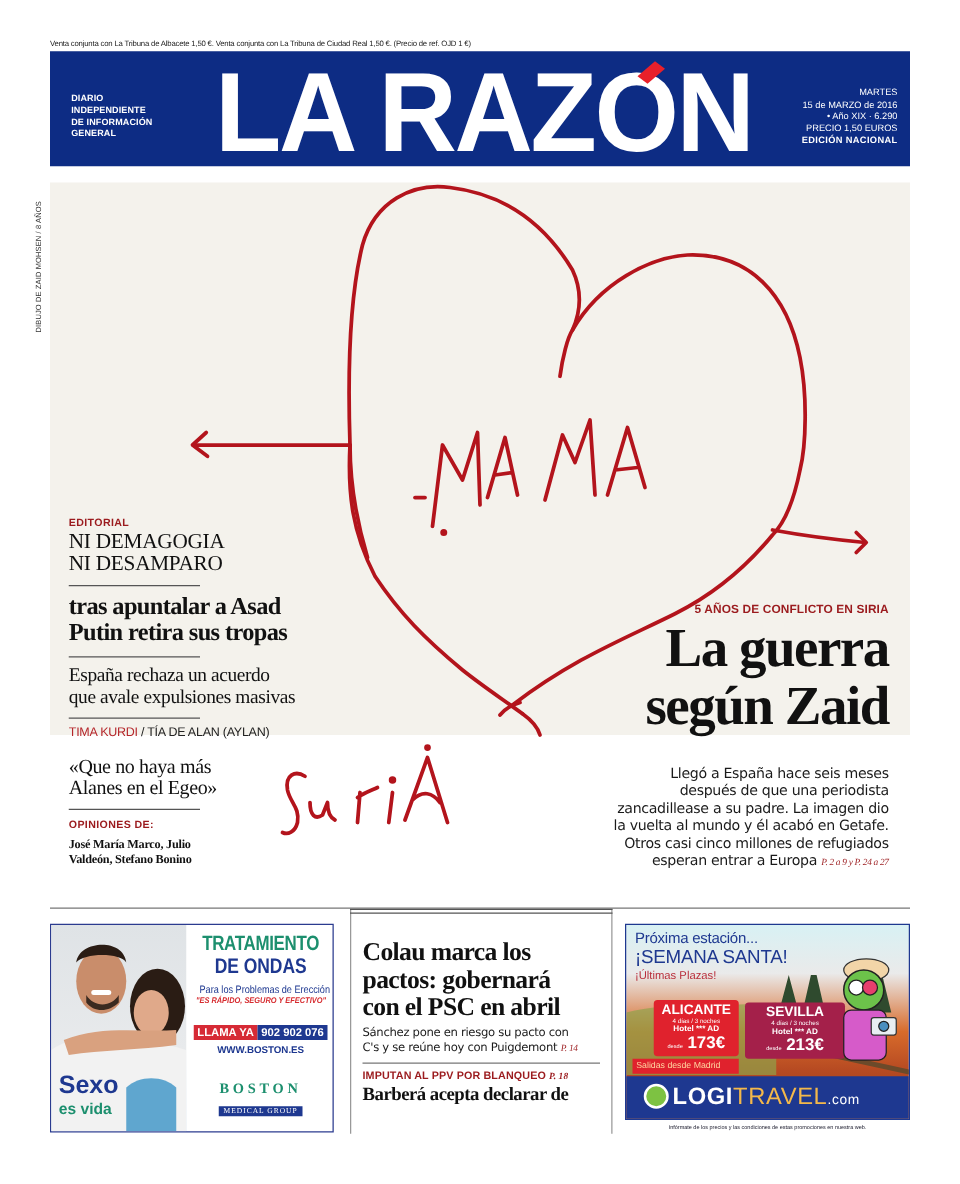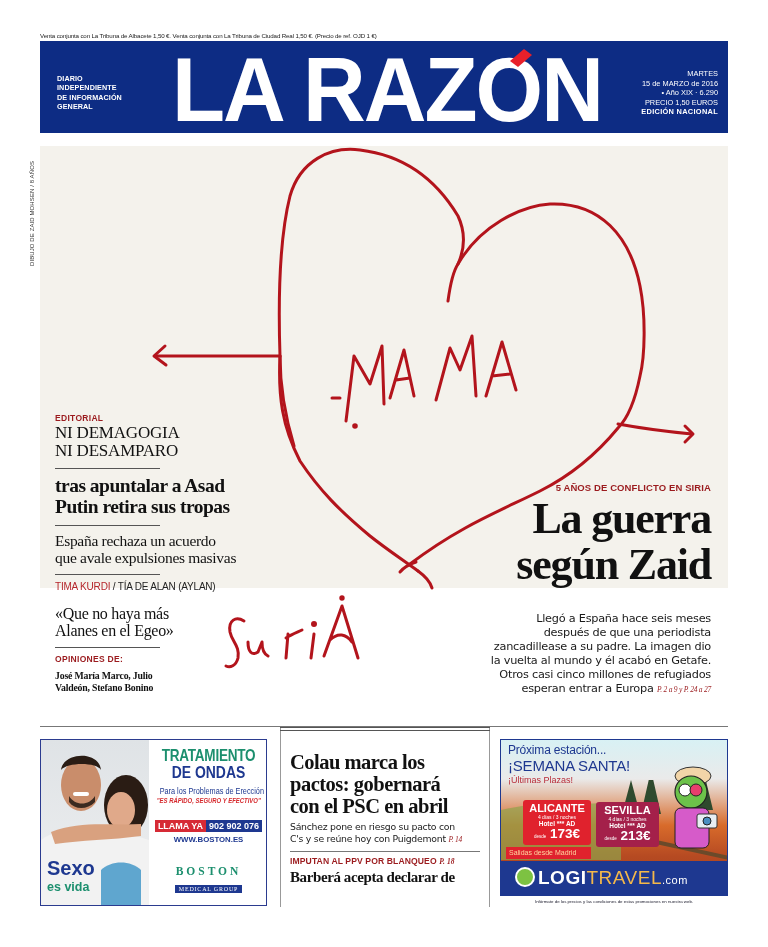--- a/index.html
+++ b/index.html
@@ -66,21 +66,21 @@
   .mid-rule { height: 1px; background: #777; margin: 6px 0 4px 0; width: 190px; }
   .imputan { color: #9b1b1e; font-weight: bold; font-size: 8.6px; letter-spacing: 0.1px; }
   .barbera { font-family: "Liberation Serif", serif; font-weight: bold; font-size: 15px; line-height: 17px; color: #111; letter-spacing: -0.4px; margin-top: 3px; }
 
   .ad-logi { position: absolute; left: 500px; top: 739px; width: 228px; height: 157px; border: 1px solid #1e3890; overflow: hidden; background: linear-gradient(180deg, #d8f1f4 0%, #eaeaea 25%, #d86b2b 55%, #b64a22 75%, #9a3e1c 100%); }
   .logi-t1 { position: absolute; left: 7px; top: 3px; color: #1e3890; font-size: 12px; letter-spacing: -0.2px; }
   .logi-t2 { position: absolute; left: 7px; top: 17px; color: #1e3890; font-size: 15px; letter-spacing: -0.2px; }
   .logi-t3 { position: absolute; left: 7px; top: 35px; color: #b82d3a; font-size: 9px; }
   .logi-box { position: absolute; color: #fff; text-align: center; border-radius: 3px; }
   .logi-box.a { left: 22px; top: 60px; width: 68px; height: 45px; background: #e0222d; }
-  .logi-box.s { left: 95px; top: 62px; width: 63px; height: 45px; background: #a4204a; }
+  .logi-box.s { left: 95px; top: 62px; width: 80px; height: 45px; background: #a4204a; }
   .logi-box .city { font-weight: bold; font-size: 11px; margin-top: 2px; }
   .logi-box .dias { font-size: 5px; }
   .logi-box .hotel { font-weight: bold; font-size: 6.5px; }
   .logi-box .price { font-weight: bold; font-size: 13.5px; line-height: 13px; }
   .logi-box .desde { font-size: 4.5px; font-weight: normal; }
   .logi-salidas { position: absolute; left: 5px; top: 107px; width: 85px; height: 12px; background: #e0222d; color: #ffd6a0; font-size: 7px; padding-left: 3px; line-height: 12px; }
   .logi-bar { position: absolute; left: 0; bottom: 0; width: 100%; height: 34px; background: #1e3890; }
   .logi-brand { position: absolute; left: 37px; top: 6px; color: #fff; font-weight: bold; font-size: 19px; letter-spacing: 0.5px; }
   .logi-brand .travel { color: #f4b84a; font-weight: normal; }
   .logi-brand .com { color: #fff; font-size: 11px; font-weight: normal; }

